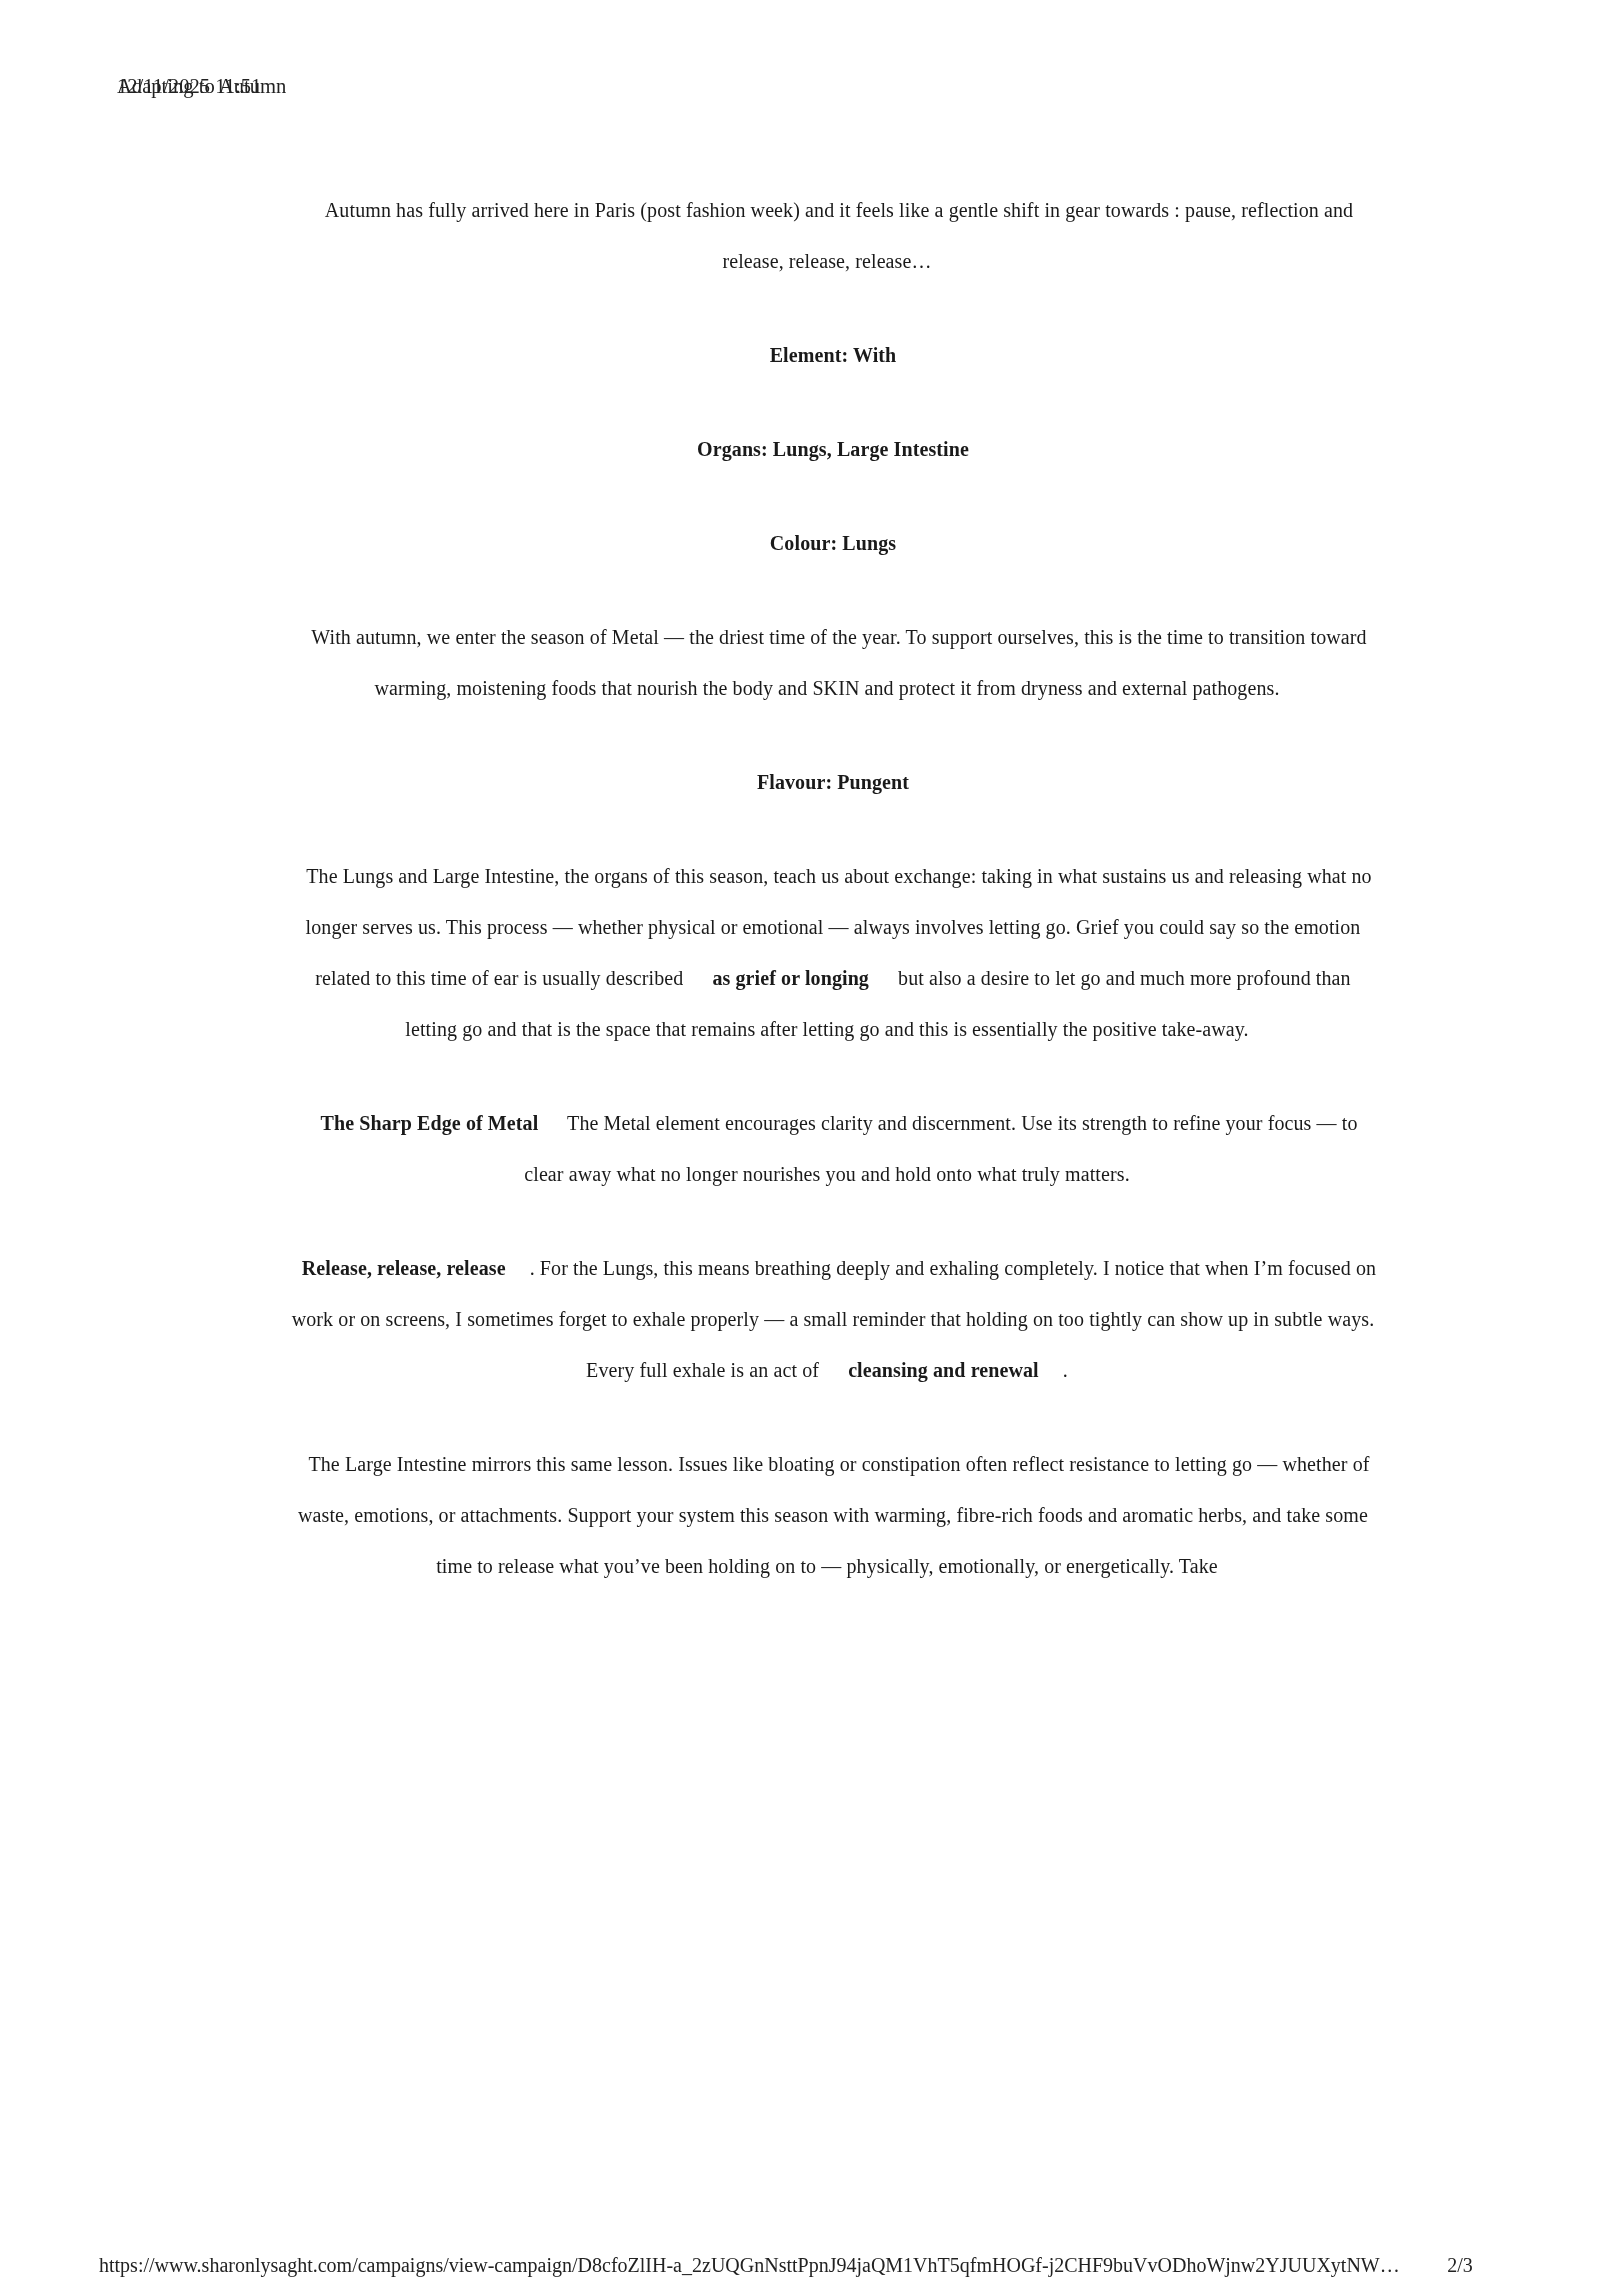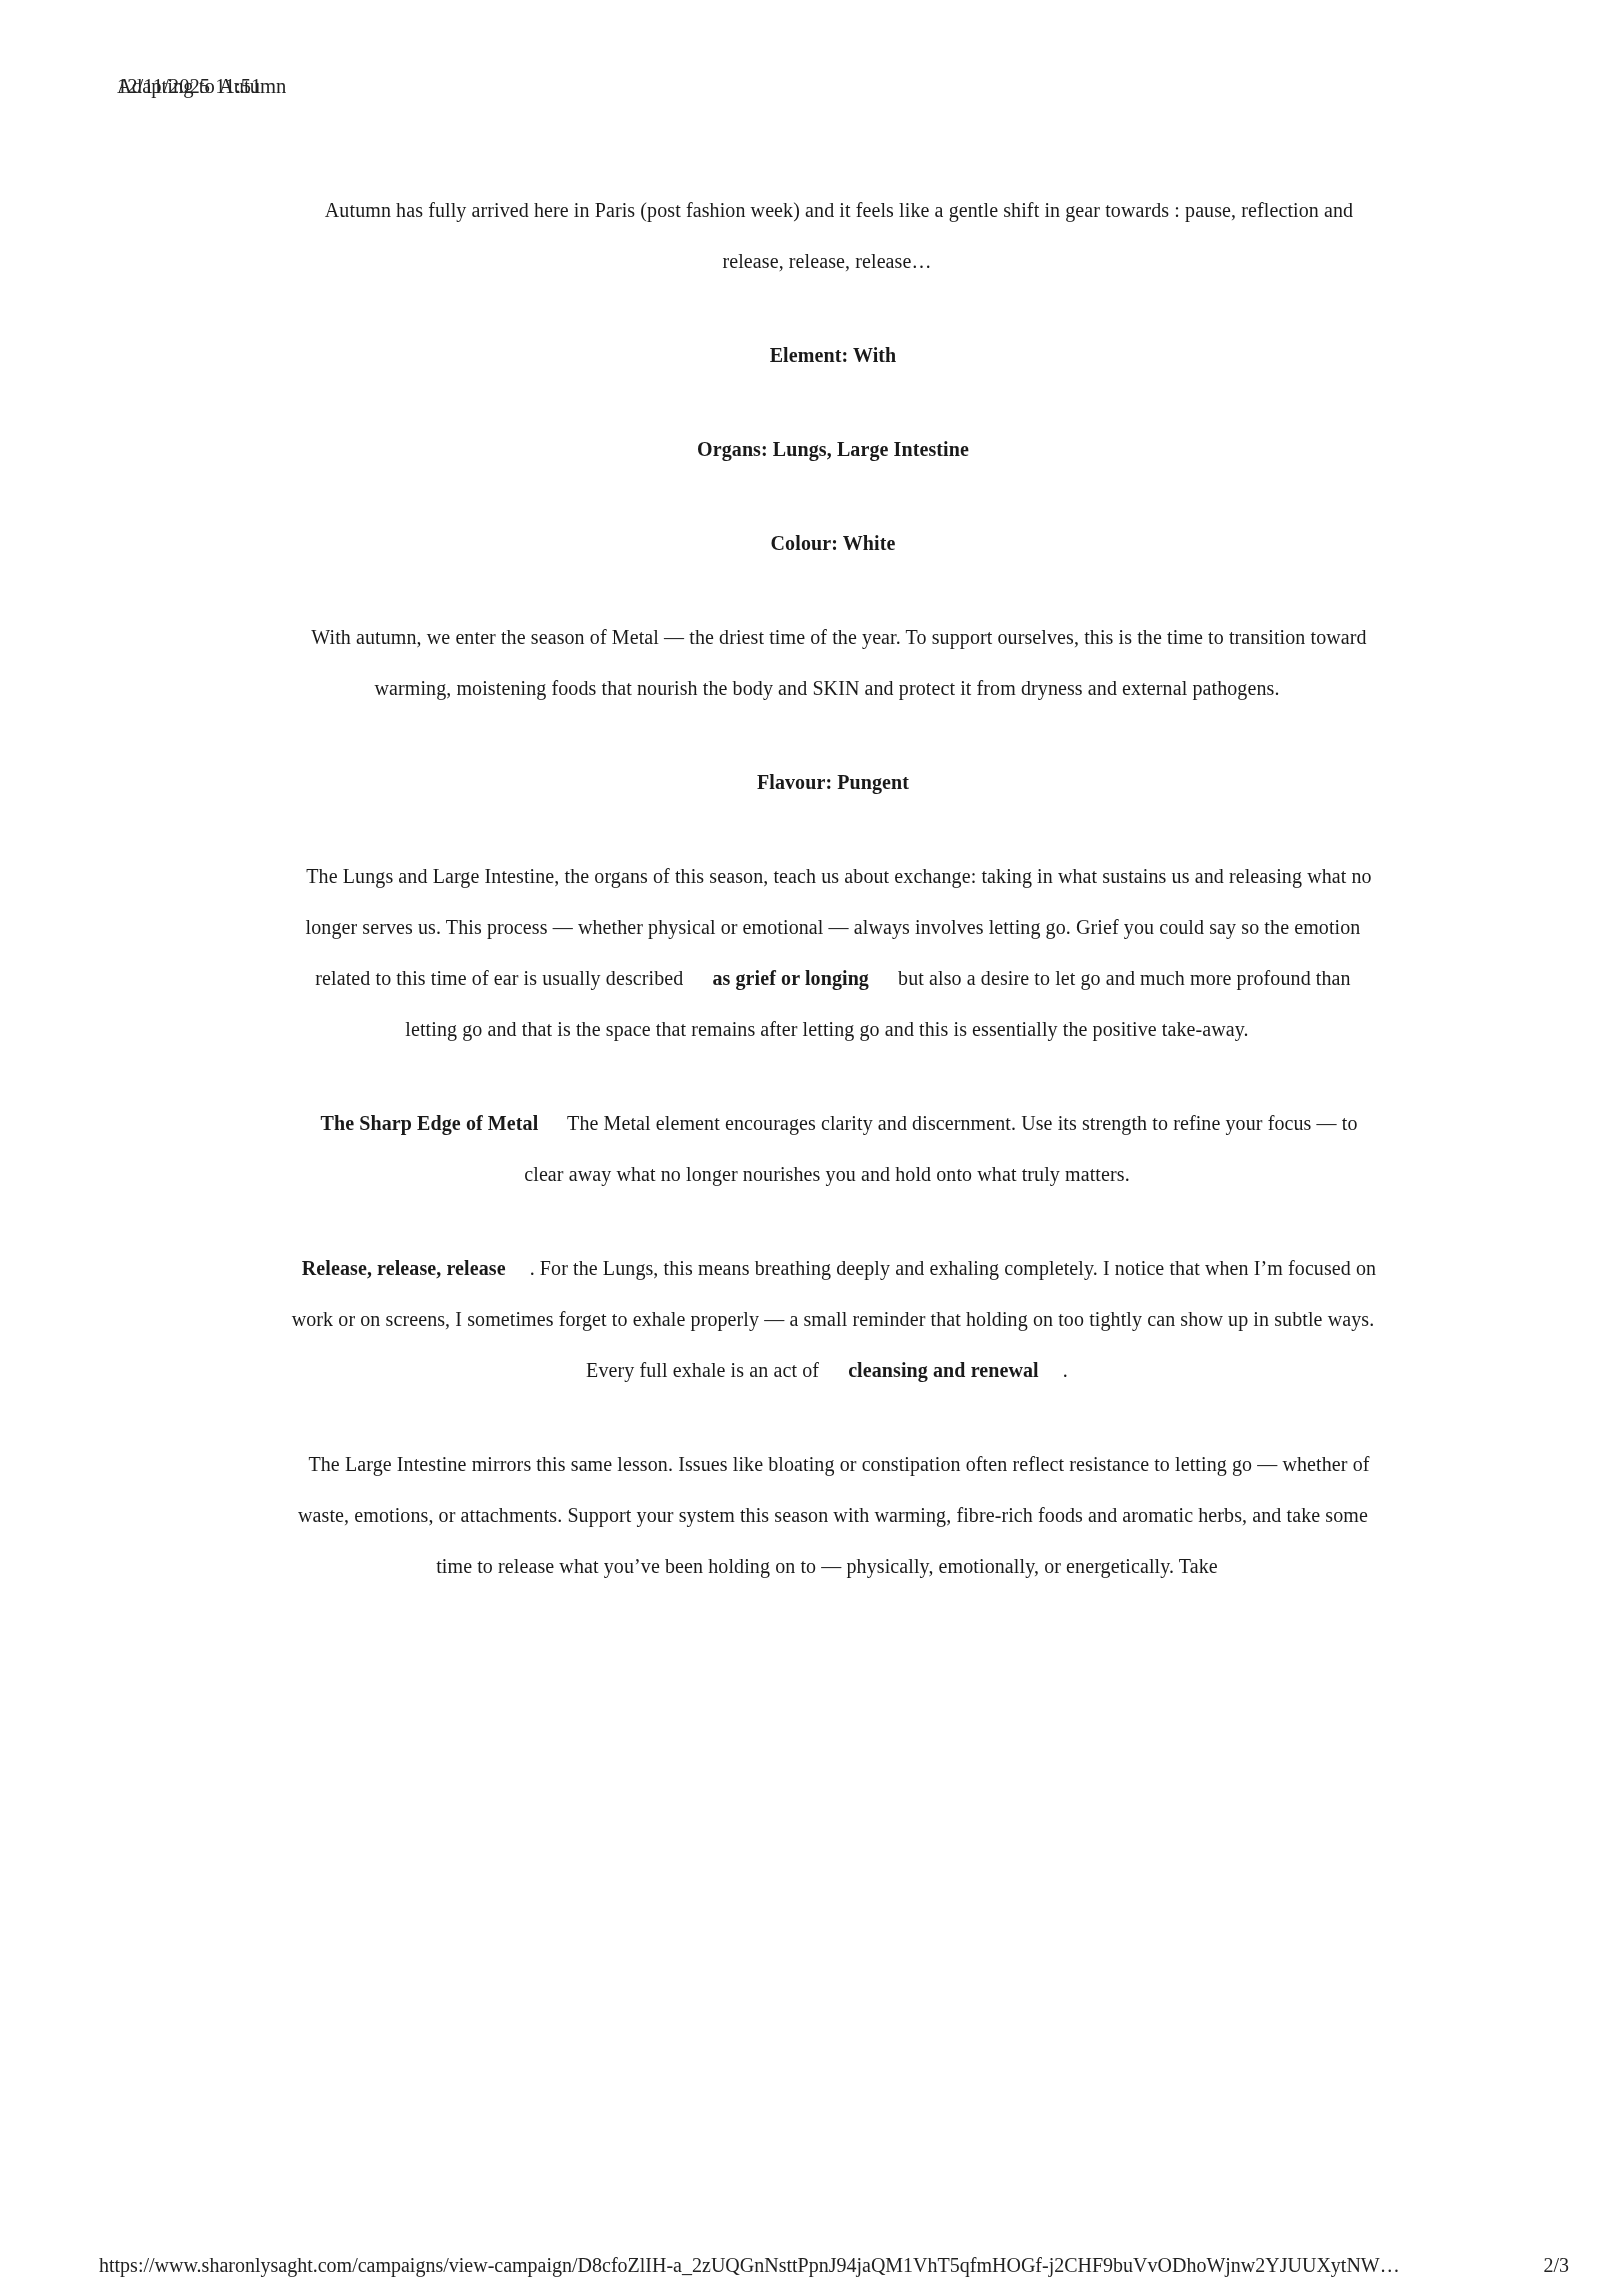--- a/index.html
+++ b/index.html
@@ -47,21 +47,21 @@
   }
   .para strong { font-weight: bold; }
   .print-footer {
     position: absolute;
     bottom: 15.7px;
     left: 51px;
     right: 51px;
     font-size: 20px;
     color: #222222;
     display: flex;
-    justify-content: space-between;
+    justify-content: flex-start;
     align-items: baseline;
   }
   .print-footer .footer-url {
     white-space: nowrap;
     overflow: hidden;
     max-width: 1451px;
   }
   .print-footer .page-indicator {
     white-space: nowrap;
     padding-left: 23.5px;
@@ -73,21 +73,21 @@
 <header class="print-header">
   <span class="datetime">12/11/2025 11:51</span>
   <span class="doc-title">Adapting to Autumn</span>
 </header>
 
 <main class="document-body">
 
 <p class="para"><span>Autumn has fully arrived here in Paris (post fashion week) and it feels like a gentle shift in gear towards : pause, reflection and release, release, release…</span></p>
     <p class="para"><strong>Element: With</strong></p>
     <p class="para"><strong>Organs: Lungs, Large Intestine</strong></p>
-    <p class="para"><strong>Colour: White</strong></p>
+    <p class="para"><strong>Colour: Lungs</strong></p>
     <p class="para"><span>With autumn, we enter the season of Metal — the driest time of the year. To support ourselves, this is the time to transition toward warming, moistening foods that nourish the body and SKIN and protect it from dryness and external pathogens.</span></p>
     <p class="para"><strong>Flavour: Pungent</strong></p>
     <p class="para"><span>The Lungs and Large Intestine, the organs of this season, teach us about exchange: taking in what sustains us and releasing what no longer serves us. This process — whether physical or emotional — always involves letting go. Grief you could say so the emotion related to this time of ear is usually described </span><strong>as grief or longing</strong><span> but also a desire to let go and much more profound than letting go and that is the space that remains after letting go and this is essentially the positive take-away.</span></p>
     <p class="para"><strong>The Sharp Edge of Metal</strong><span> The Metal element encourages clarity and discernment. Use its strength to refine your focus — to clear away what no longer nourishes you and hold onto what truly matters.</span></p>
     <p class="para"><strong>Release, release, release</strong><span>. For the Lungs, this means breathing deeply and exhaling completely. I notice that when I’m focused on work or on screens, I sometimes forget to exhale properly — a small reminder that holding on too tightly can show up in subtle ways. Every full exhale is an act of </span><strong>cleansing and renewal</strong><span>.</span></p>
     <p class="para"><span>The Large Intestine mirrors this same lesson. Issues like bloating or constipation often reflect resistance to letting go — whether of waste, emotions, or attachments. Support your system this season with warming, fibre-rich foods and aromatic herbs, and take some time to release what you’ve been holding on to — physically, emotionally, or energetically. Take</span></p>
   </main>
 
 <footer class="print-footer">
   <span class="footer-url">https://www.sharonlysaght.com/campaigns/view-campaign/D8cfoZlIH-a_2zUQGnNsttPpnJ94jaQM1VhT5qfmHOGf-j2CHF9buVvODhoWjnw2YJUUXytNW…</span>

